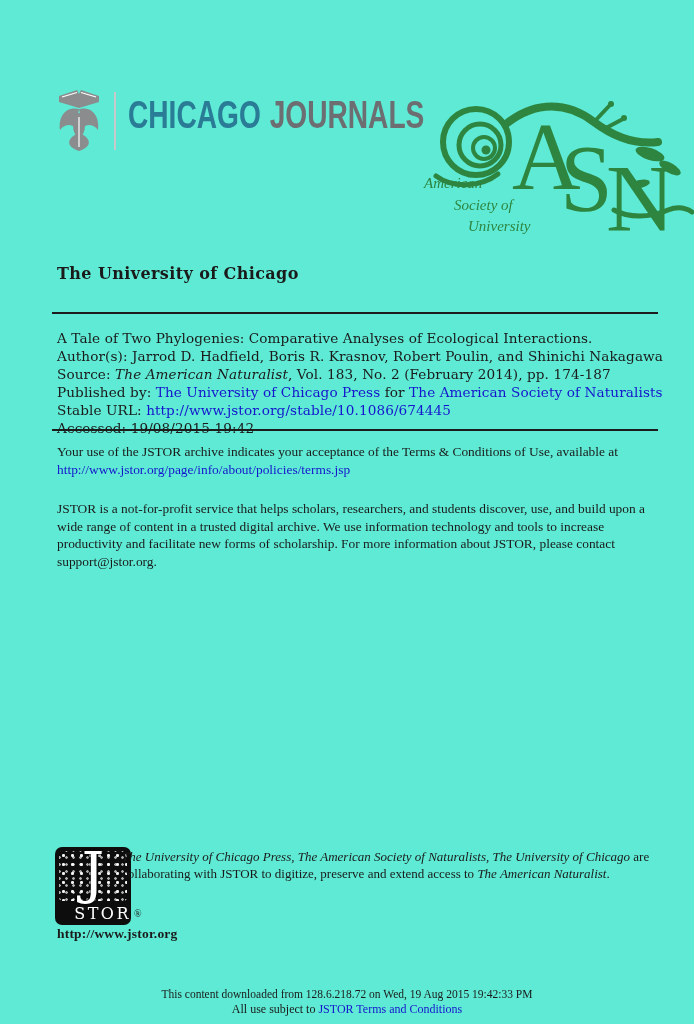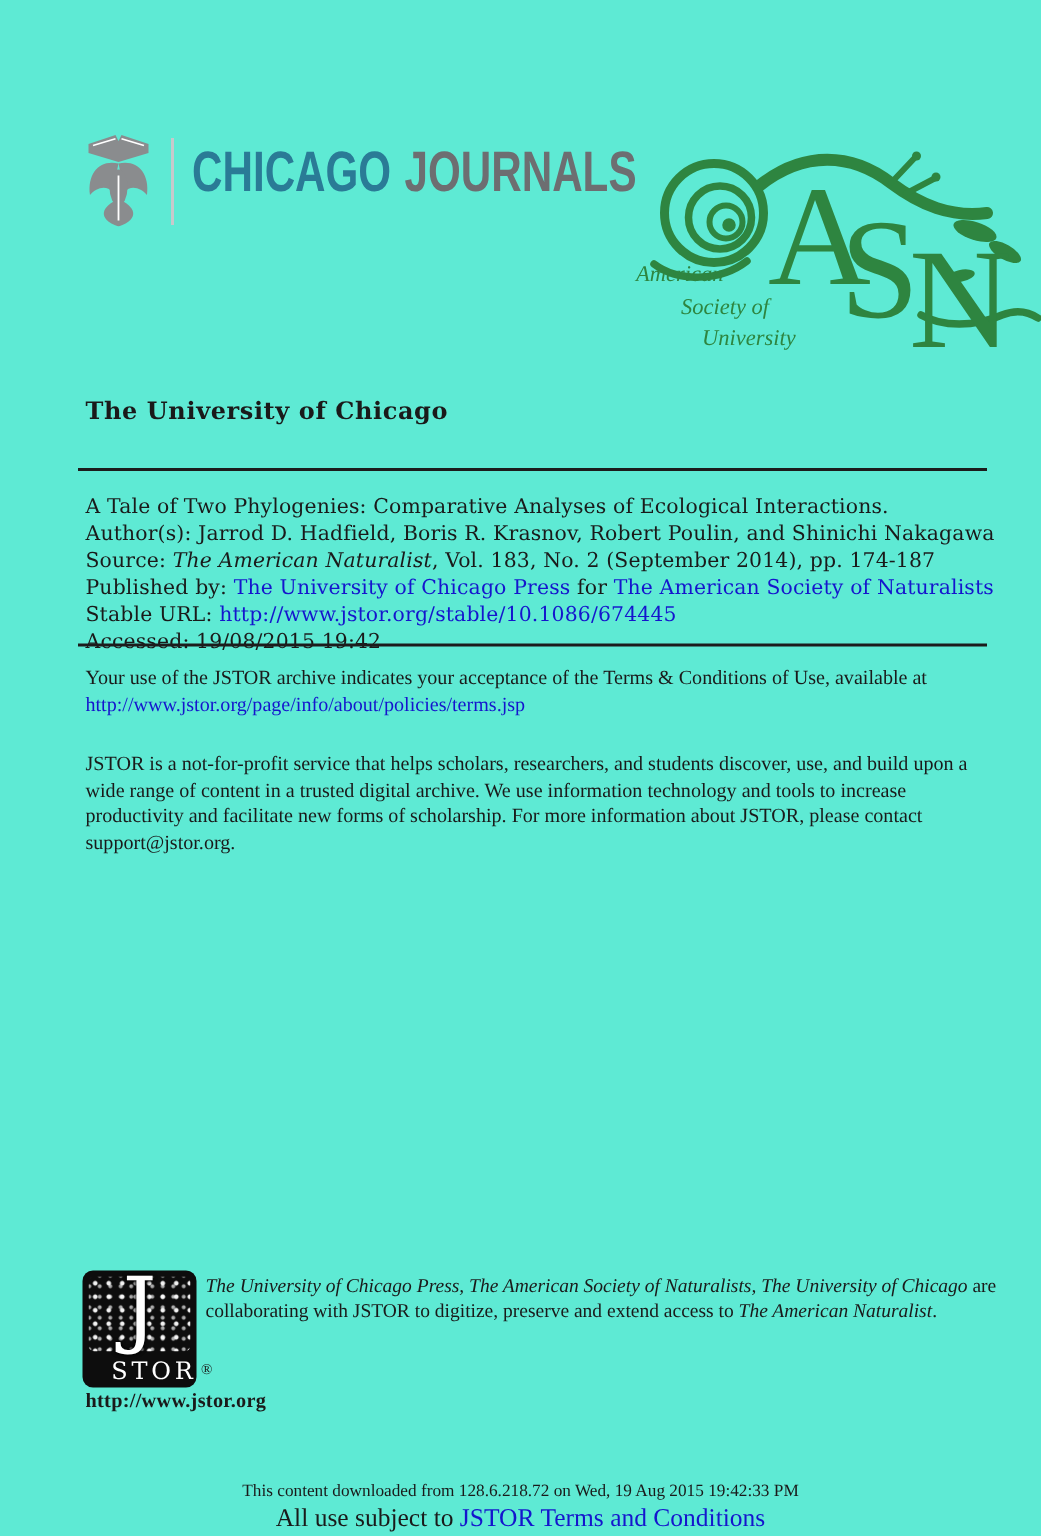--- a/index.html
+++ b/index.html
@@ -77,26 +77,26 @@
   .jstor-j {
     position:absolute; left:0; top:-4px; width:100%; text-align:center;
     font-family:"DejaVu Serif", serif; font-size:56px; line-height:60px; color:#ffffff;
     text-shadow:0 0 3px #000, 0 0 3px #000;
   }
   .jstor-stor {
     position:absolute; left:0; bottom:2px; width:100%; text-align:right; color:#ffffff;
     font-family:"DejaVu Serif", serif; font-size:16px; letter-spacing:2.5px;
   }
   .jstor-reg { left:134px; top:908px; font-size:10px; }
-  .collab { left:137px; top:848px; width:530px; font-size:13px; line-height:17px; }
+  .collab { left:122px; top:848px; width:530px; font-size:13px; line-height:17px; }
   .jstor-url { left:57px; top:926px; font-size:13.5px; font-weight:bold; letter-spacing:0.2px; }
 
   
   .footer-1 { left:0; right:0; top:988px; text-align:center; font-size:11.5px; }
-  .footer-2 { left:0; right:0; top:1002px; text-align:center; font-size:17px; }
+  .footer-2 { left:0; right:0; top:1002px; text-align:center; font-size:12px; }
 </style>
 </head>
 <body>
 
 <div class="page">
 
   <div class="abs phoenix">
     <svg width="46" height="64" viewBox="0 0 46 64">
       <g fill="#8a8c8e">
         <path d="M3,9 L21,3 L23,7 L25,3 L43,9 L43,15 L23,21 L3,15 Z"></path>
@@ -145,21 +145,21 @@
     <span class="asn-line asn-l2">Society of</span>
     <span class="asn-line asn-l3">University</span>
   </div>
 
   <div class="abs institution">The University of Chicago</div>
 
   <div class="abs rule rule-top"></div>
 
   <div class="abs cite cite-title">A Tale of Two Phylogenies: Comparative Analyses of Ecological Interactions.</div>
   <div class="abs cite cite-authors"><span>Author(s): </span><span>Jarrod D. Hadfield, Boris R. Krasnov, Robert Poulin, and Shinichi Nakagawa</span></div>
-  <div class="abs cite cite-source"><span>Source: </span><span class="ital">The American Naturalist</span><span>, Vol. 183, No. 2 (September 2014), pp. 174-187</span></div>
+  <div class="abs cite cite-source"><span>Source: </span><span class="ital">The American Naturalist</span><span>, Vol. 183, No. 2 (February 2014), pp. 174-187</span></div>
   <div class="abs cite cite-published"><span>Published by: </span><a class="lnk">The University of Chicago Press</a><span> for </span><a class="lnk">The American Society of Naturalists</a></div>
   <div class="abs cite cite-stable"><span>Stable URL: </span><a class="lnk">http://www.jstor.org/stable/10.1086/674445</a></div>
   <div class="abs cite cite-accessed">Accessed: 19/08/2015 19:42</div>
 
   <div class="abs rule rule-bottom"></div>
 
   <div class="abs terms-text">Your use of the JSTOR archive indicates your acceptance of the Terms &amp; Conditions of Use, available at</div>
   <a class="abs terms-link lnk">http://www.jstor.org/page/info/about/policies/terms.jsp</a>
 
   <div class="abs about-text">JSTOR is a not-for-profit service that helps scholars, researchers, and students discover, use, and build upon a wide range of content in a trusted digital archive. We use information technology and tools to increase productivity and facilitate new forms of scholarship. For more information about JSTOR, please contact support@jstor.org.</div>

